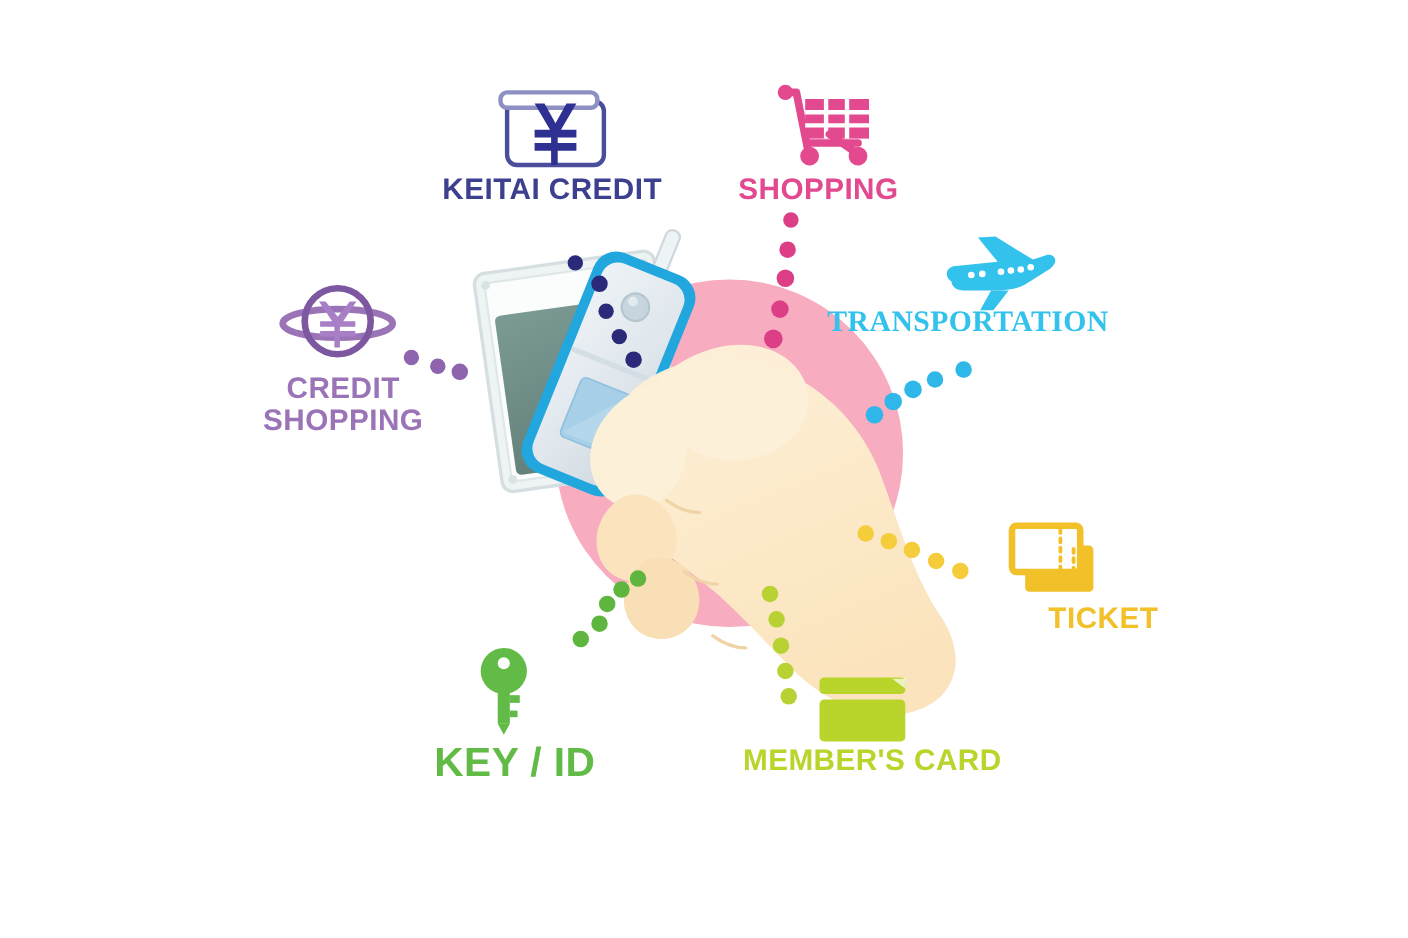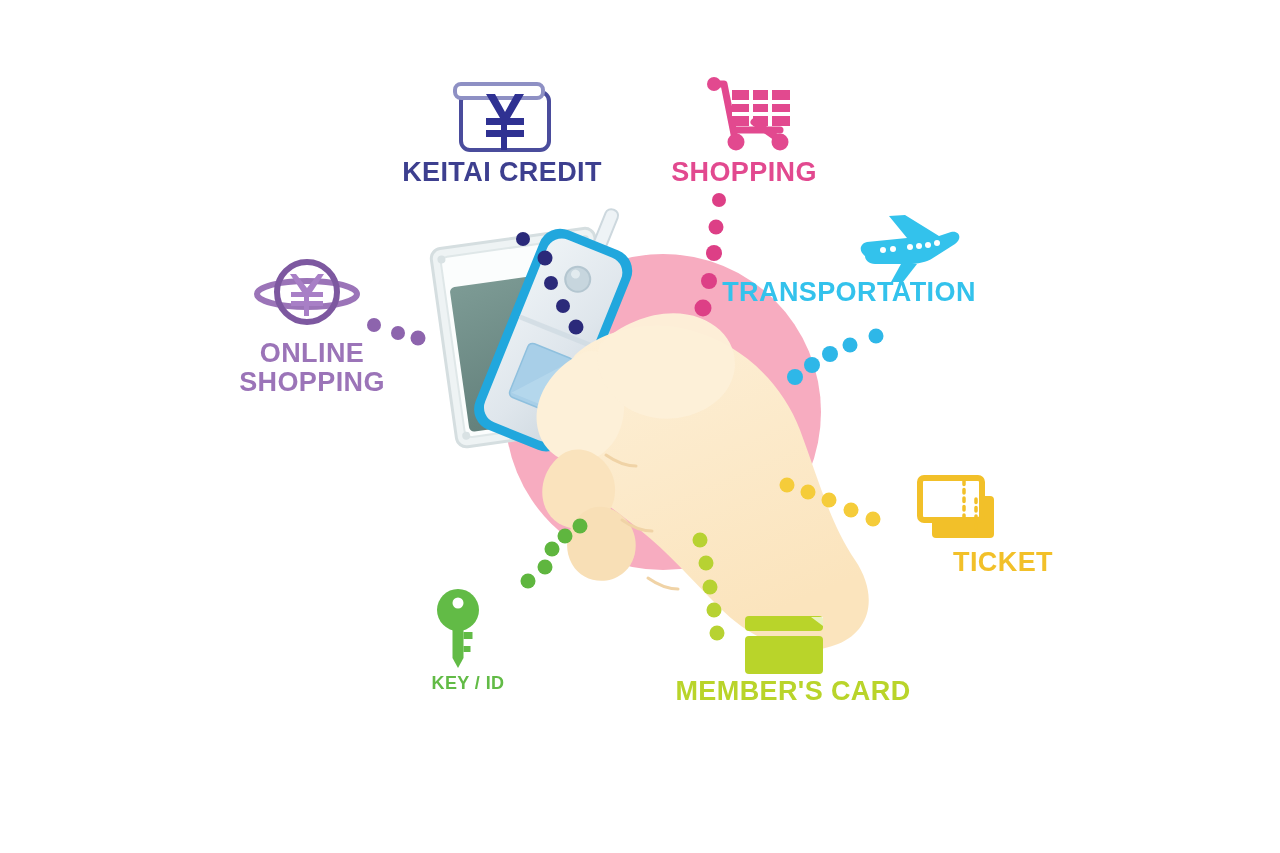--- a/index.html
+++ b/index.html
@@ -255,26 +255,26 @@
           <circle cx="398" cy="333" r="7"></circle>
         <circle cx="418" cy="338" r="7.5"></circle>
       </g>
     </g>
   </svg>
 
   <div class="label" style="left:502px; top:158px; color:#3d3f8f; font-size:27px;">KEITAI CREDIT</div>
 
   <div class="label" style="left:744px; top:158px; color:#e2498f; font-size:27px;">SHOPPING</div>
 
-  <div class="label" style="left:849px; top:278px; color:#33c2ec; font-size:27px;">TRANSPORTATION</div>
+  <div class="label" style="left:880px; top:278px; color:#33c2ec; font-size:27px;font-family:Liberation Serif, serif;">TRANSPORTATION</div>
 
   <div class="label" style="left:957px; top:548px; color:#f2c029; font-size:27px;margin-left:46px;">TICKET</div>
 
   <div class="label" style="left:793px; top:677px; color:#b9d42a; font-size:27px;text-align:center;">MEMBER'S CARD</div>
 
-  <div class="label" style="left:468px; top:674px; color:#62bb46; font-size:18px;">KEY / ID</div>
+  <div class="label" style="left:468px; top:674px; color:#62bb46; font-size:37px;">KEY / ID</div>
 
   <div class="label two-line" style="left:312px; top:339px; color:#9b74b8; font-size:27px;">
-    <div>ONLINE</div>
+    <div>CREDIT</div>
     <div>SHOPPING</div>
   </div>
 
 </div>
 
 </body></html>

